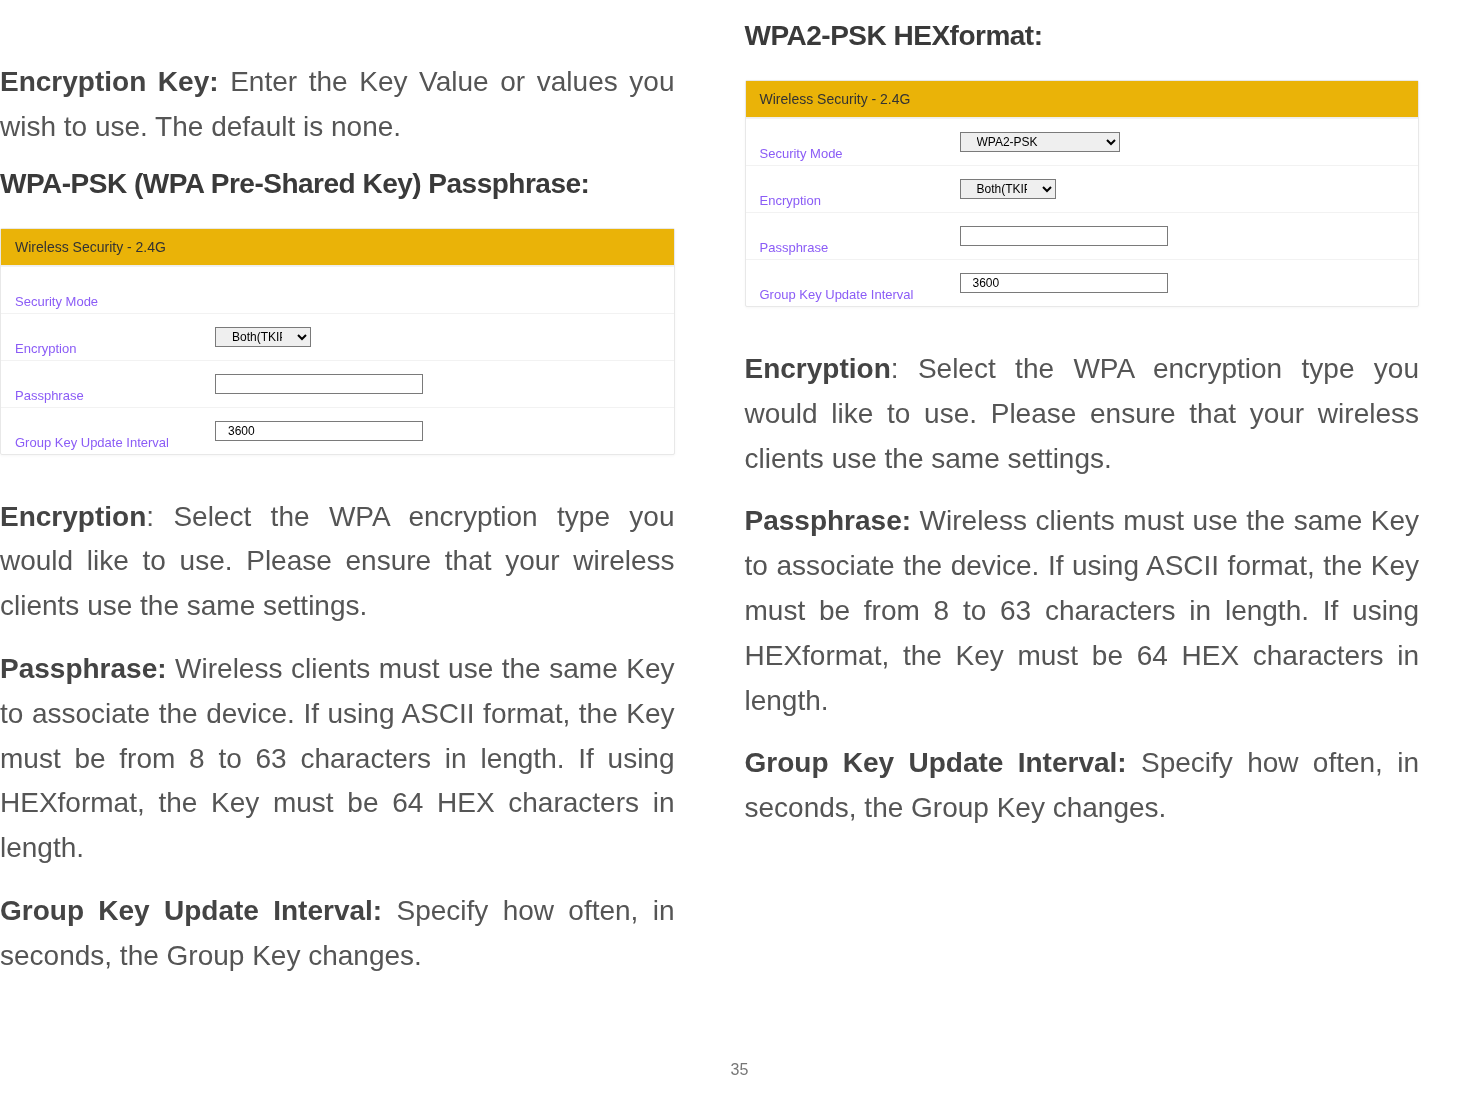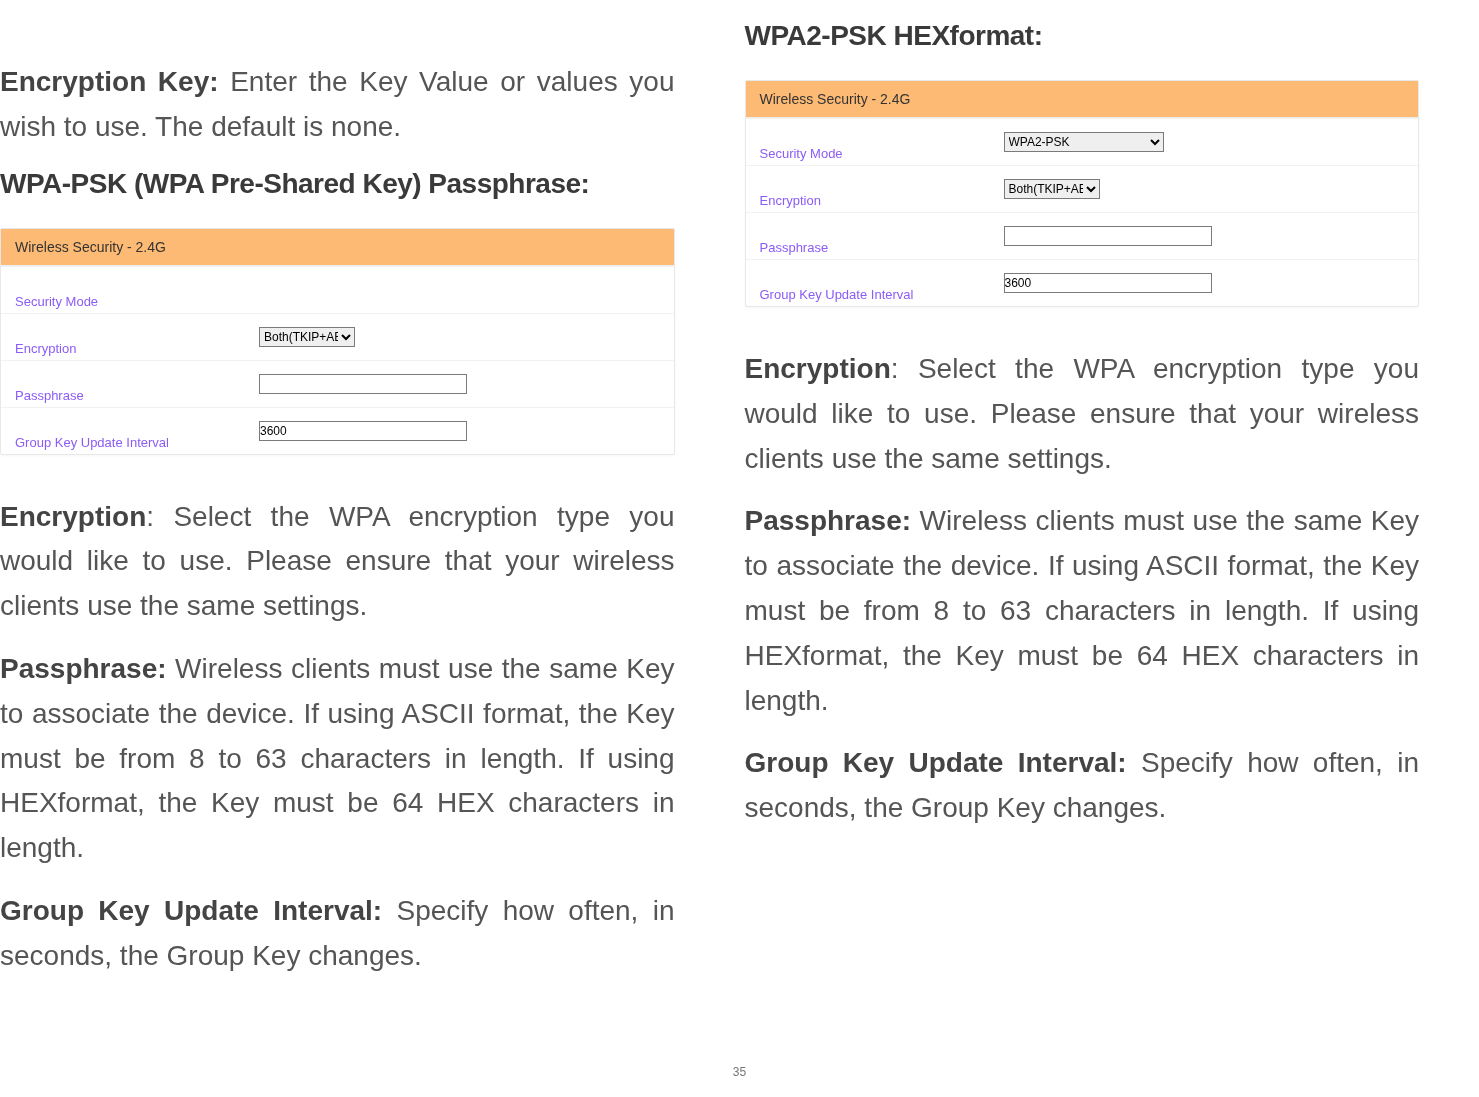--- a/index.html
+++ b/index.html
@@ -55,21 +55,21 @@
       background: #fff;
       box-shadow: 0 1px 3px rgba(0,0,0,0.04);
       font-family: Arial, sans-serif;
     }
     .panel-title {
       padding: 10px 14px 10px 14px;
       font-size: 14px;
       color: #333;
       font-weight: 400;
       border-bottom: 1px solid #eee;
-      background: #fdba74;
+      background: #eab308;
     }
     .panel-row {
       display: flex;
       align-items: center;
       border-top: 1px solid #f2f2f2;
       padding: 4px 14px;
       min-height: 28px;
     }
     .panel-row:first-of-type {
       border-top: none;
@@ -81,46 +81,45 @@
       margin-top: 23px;
     }
     .panel-control {
       flex: 1;
       display: flex;
       align-items: center;
     }
     select.ctrl, input.ctrl {
       font-size: 12px;
       font-family: Arial, sans-serif;
-      padding: 1px 0;
+      padding: 1px 12px;
       border: 1px solid #7a7a7a;
       background: #fff;
       height: 20px;
-      margin-left: 44px;
     }
     select.ctrl {
       background: #efefef;
     }
     .sel-wide {
       width: 160px;
     }
     .sel-narrow {
       width: 96px;
     }
     .inp-text {
       width: 208px;
       background: #fff;
     }
     .page-num {
       position: absolute;
       bottom: 18px;
       left: 0;
       right: 0;
       text-align: center;
-      font-size: 12px;
+      font-size: 16px;
       color: #777;
     }
   </style>
 </head>
 <body>
 
 <div class="columns">
 
   <div class="col col-left">
 

